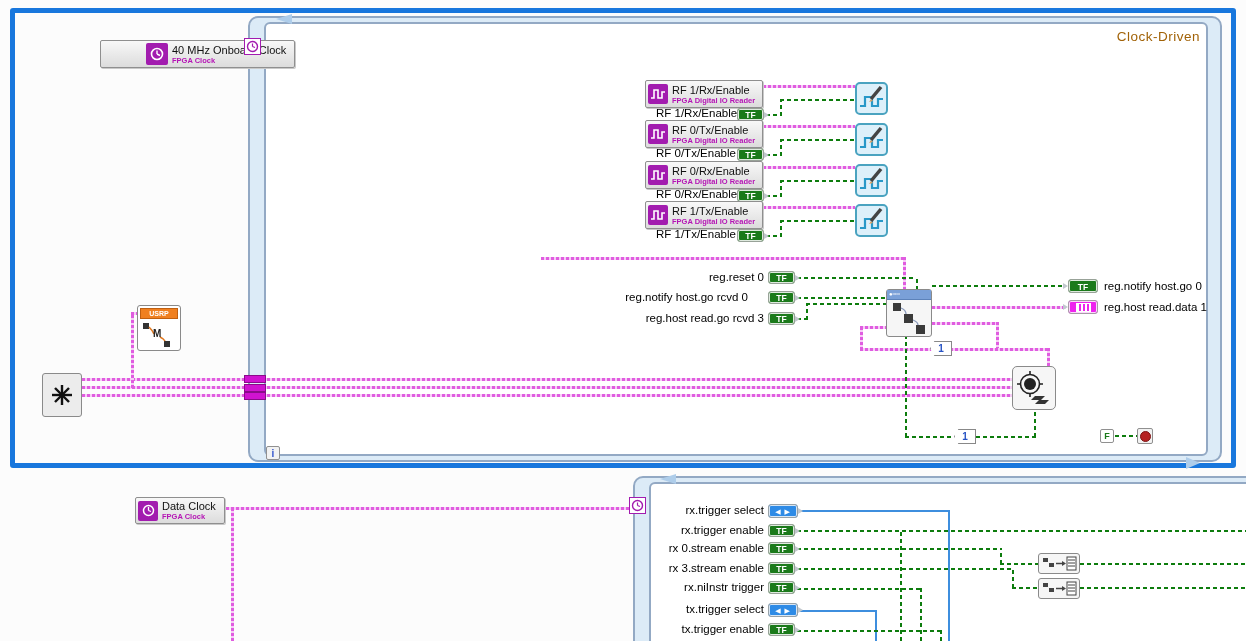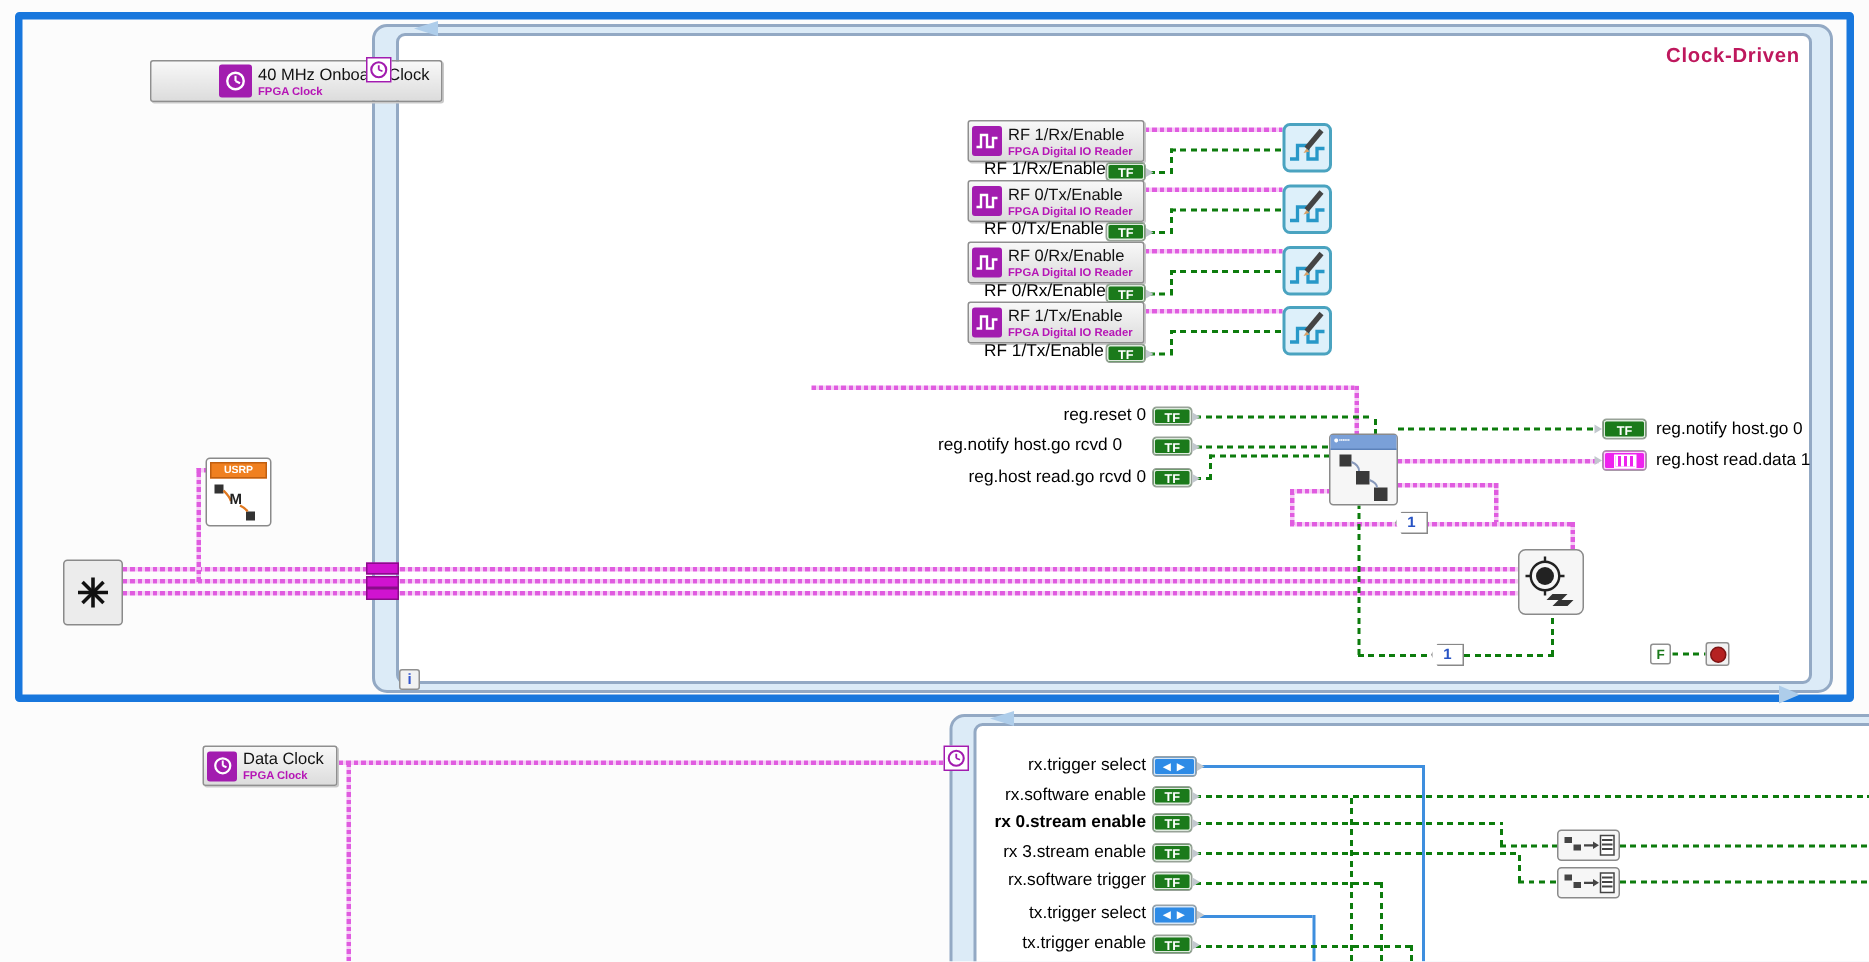--- a/index.html
+++ b/index.html
@@ -50,21 +50,21 @@
        clip-path:polygon(20% 0,100% 0,100% 100%,20% 100%,0 50%);box-sizing:border-box;}
   .term{position:absolute;background:#f2f2f2;border:1px solid #909090;border-radius:2px;z-index:4;
         display:flex;align-items:center;justify-content:center;box-sizing:border-box;}
   .clockterm{position:absolute;width:17px;height:17px;background:#fff;border:1px solid #a21caf;z-index:4;
              display:flex;align-items:center;justify-content:center;box-sizing:border-box;}
   .tunnel{position:absolute;width:22px;height:8px;background:#d013d0;border:1px solid #8a0c8a;z-index:3;box-sizing:border-box;}
   .flag{position:absolute;background:#fff;border:1px solid #9a9a9a;font-size:10.5px;line-height:13px;
         padding:0 4px;z-index:5;white-space:nowrap;}
   .flag:after{content:'';position:absolute;right:-9px;top:1px;width:9px;height:11px;background:#fff;
         border:1px solid #9a9a9a;transform:skewX(-18deg);}
-  .clockdriven{position:absolute;font-size:13.5px;font-weight:bold;color:#be185d;z-index:5;letter-spacing:.5px;}
+  .clockdriven{position:absolute;font-size:13.5px;font-weight:normal;color:#a16207;z-index:5;letter-spacing:.5px;}
   .penbox{position:absolute;width:33px;height:33px;background:#ddf0fa;border:2px solid #4aa3c0;border-radius:5px;
           z-index:4;box-sizing:border-box;}
   .node{position:absolute;background:#f6f6f6;border:1px solid #8a8a8a;border-radius:3px;z-index:4;box-sizing:border-box;}
   svg{display:block;}
 </style>
 </head>
 <body>
 
 <div id="canvas">
 
@@ -266,21 +266,21 @@
         <path d="M14 15 L24 3" stroke="#444" stroke-width="3.5"></path>
         <polygon points="12,18 14,15 16,17" fill="#d9a066"></polygon>
       </svg>
   </div>
 
 
   <div class="lbl r" style="left:612px;top:271px;width:152px;">reg.reset 0</div>
   <div class="tfbox notch-r" style="left:768px;top:271px;">TF</div>
   <div class="lbl r" style="left:596px;top:291px;width:152px;">reg.notify host.go rcvd 0</div>
   <div class="tfbox notch-r" style="left:768px;top:291px;">TF</div>
-  <div class="lbl r" style="left:612px;top:312px;width:152px;">reg.host read.go rcvd 0</div>
+  <div class="lbl r" style="left:612px;top:312px;width:152px;">reg.host read.go rcvd 3</div>
   <div class="tfbox notch-r" style="left:768px;top:312px;">TF</div>
 
   <div class="node" style="left:886px;top:289px;width:46px;height:48px;">
     <div style="height:9px;background:#7aa0d8;border-bottom:1px solid #5c82ba;color:#fff;font-size:6px;line-height:9px;padding-left:2px;">●┅┅</div>
     <svg width="44" height="36">
         <rect x="6" y="3" width="8" height="8" fill="#3a3a3a"></rect>
         <rect x="17" y="14" width="9" height="9" fill="#3a3a3a"></rect>
         <rect x="29" y="25" width="9" height="9" fill="#3a3a3a"></rect>
         <path d="M14 8 Q19 10 19 14" fill="none" stroke="#8899bb" stroke-width="1.3"></path>
         <path d="M26 20 Q31 22 31 25" fill="none" stroke="#8899bb" stroke-width="1.3"></path>
@@ -355,27 +355,27 @@
 
   <div class="clockterm" style="left:629px;top:497px;">
     <svg width="13" height="13">
         <circle cx="6.5" cy="6.5" r="5" fill="none" stroke="#a21caf" stroke-width="1.4"></circle>
         <path d="M6.5 6.5 L6.5 3.5 M6.5 6.5 L9 7.5" stroke="#a21caf" stroke-width="1.2"></path>
       </svg>
   </div>
 
   <div class="lbl r" style="left:612px;top:504px;width:152px;">rx.trigger select</div>
   <div class="enumbox notch-r" style="left:768px;top:504px;">◀ ▶</div>
-  <div class="lbl r" style="left:612px;top:524px;width:152px;">rx.software enable</div>
+  <div class="lbl r" style="left:612px;top:524px;width:152px;">rx.trigger enable</div>
   <div class="tfbox notch-r" style="left:768px;top:524px;">TF</div>
-  <div class="lbl r" style="left:612px;top:542px;width:152px;font-weight:bold;">rx 0.stream enable</div>
+  <div class="lbl r" style="left:612px;top:542px;width:152px;">rx 0.stream enable</div>
   <div class="tfbox notch-r" style="left:768px;top:542px;">TF</div>
   <div class="lbl r" style="left:612px;top:562px;width:152px;">rx 3.stream enable</div>
   <div class="tfbox notch-r" style="left:768px;top:562px;">TF</div>
-  <div class="lbl r" style="left:612px;top:581px;width:152px;">rx.software trigger</div>
+  <div class="lbl r" style="left:612px;top:581px;width:152px;">rx.niInstr trigger</div>
   <div class="tfbox notch-r" style="left:768px;top:581px;">TF</div>
   <div class="lbl r" style="left:612px;top:603px;width:152px;">tx.trigger select</div>
   <div class="enumbox notch-r" style="left:768px;top:603px;">◀ ▶</div>
   <div class="lbl r" style="left:612px;top:623px;width:152px;">tx.trigger enable</div>
   <div class="tfbox notch-r" style="left:768px;top:623px;">TF</div>
 
   <div class="node" style="left:1038px;top:553px;width:42px;height:21px;">
     <svg width="40" height="19">
         <rect x="4" y="4" width="5" height="4" fill="#444"></rect>
         <rect x="10" y="9" width="5" height="4" fill="#444"></rect>

